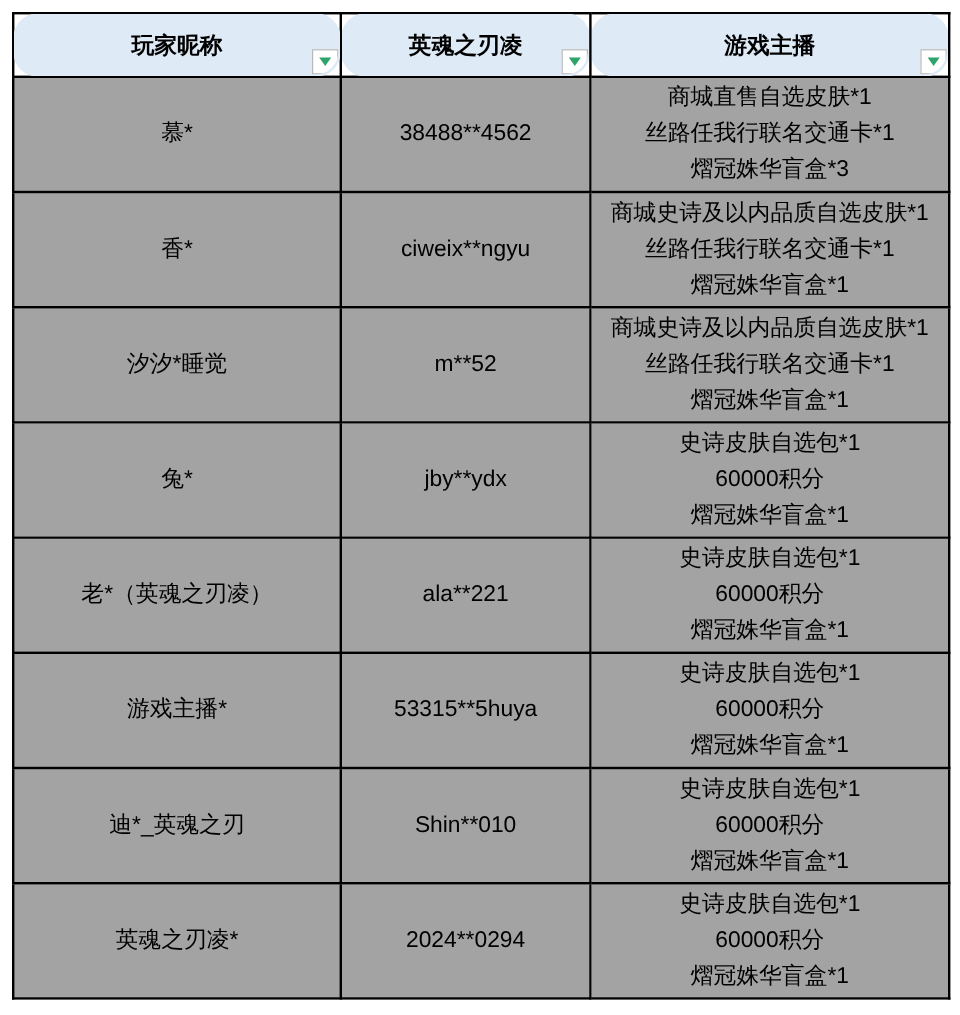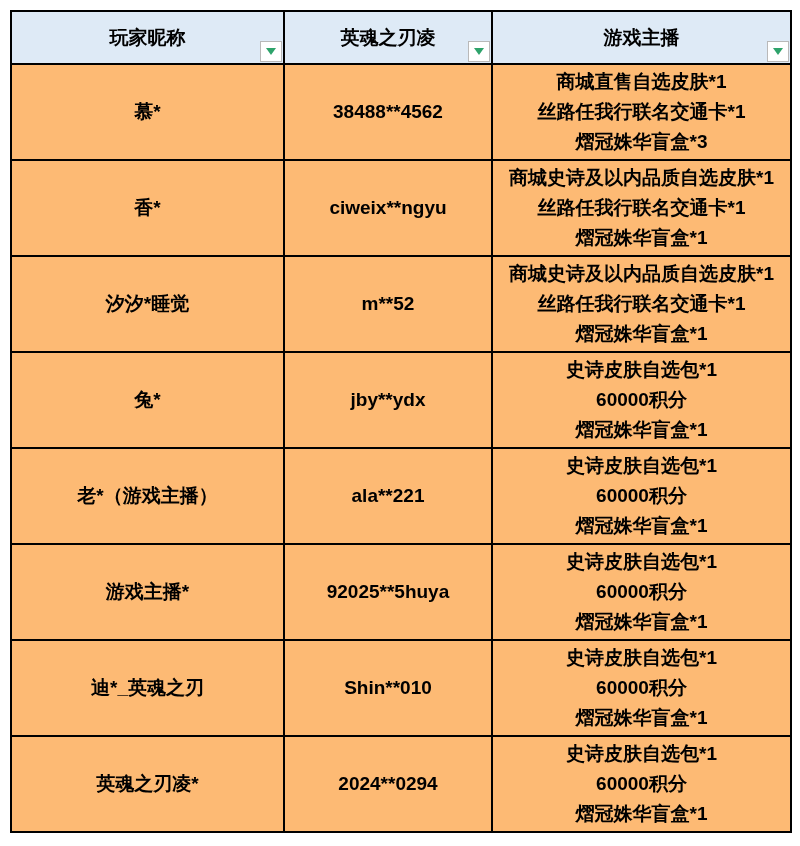--- a/index.html
+++ b/index.html
@@ -27,24 +27,25 @@
   col.c3{width:299px;}
   th,td{
     border:2px solid var(--border-color);
     text-align:center;vertical-align:middle;
     padding:0;overflow:hidden;
   }
   th{
     background:var(--header-bg);
     height:51px;font-size:19px;font-weight:700;
     position:relative;
+    border-radius:21px;
   }
   td{
-    height:94px;font-size:19px;font-weight:700;
-    background:#fdba74;line-height:1.55;
+    height:94px;font-size:19px;font-weight:400;
+    background:#a3a3a3;line-height:1.55;
   }
   .reward-line{
     font-size:19px;line-height:30px;white-space:nowrap;
   }
   .filter-btn{
     position:absolute;right:1px;bottom:1px;
     width:22px;height:21px;box-sizing:border-box;
     background:var(--filter-bg);
     border:1px solid var(--filter-border);
     display:flex;align-items:center;justify-content:center;
@@ -110,31 +111,31 @@
       <tr>
         <td>兔*</td>
         <td>jby**ydx</td>
         <td>
           <div class="reward-line">史诗皮肤自选包*1</div>
           <div class="reward-line">60000积分</div>
           <div class="reward-line">熠冠姝华盲盒*1</div>
         </td>
       </tr>
       <tr>
-        <td>老*（游戏主播）</td>
+        <td>老*（英魂之刃凌）</td>
         <td>ala**221</td>
         <td>
           <div class="reward-line">史诗皮肤自选包*1</div>
           <div class="reward-line">60000积分</div>
           <div class="reward-line">熠冠姝华盲盒*1</div>
         </td>
       </tr>
       <tr>
         <td>游戏主播*</td>
-        <td>92025**5huya</td>
+        <td>53315**5huya</td>
         <td>
           <div class="reward-line">史诗皮肤自选包*1</div>
           <div class="reward-line">60000积分</div>
           <div class="reward-line">熠冠姝华盲盒*1</div>
         </td>
       </tr>
       <tr>
         <td>迪*_英魂之刃</td>
         <td>Shin**010</td>
         <td>

